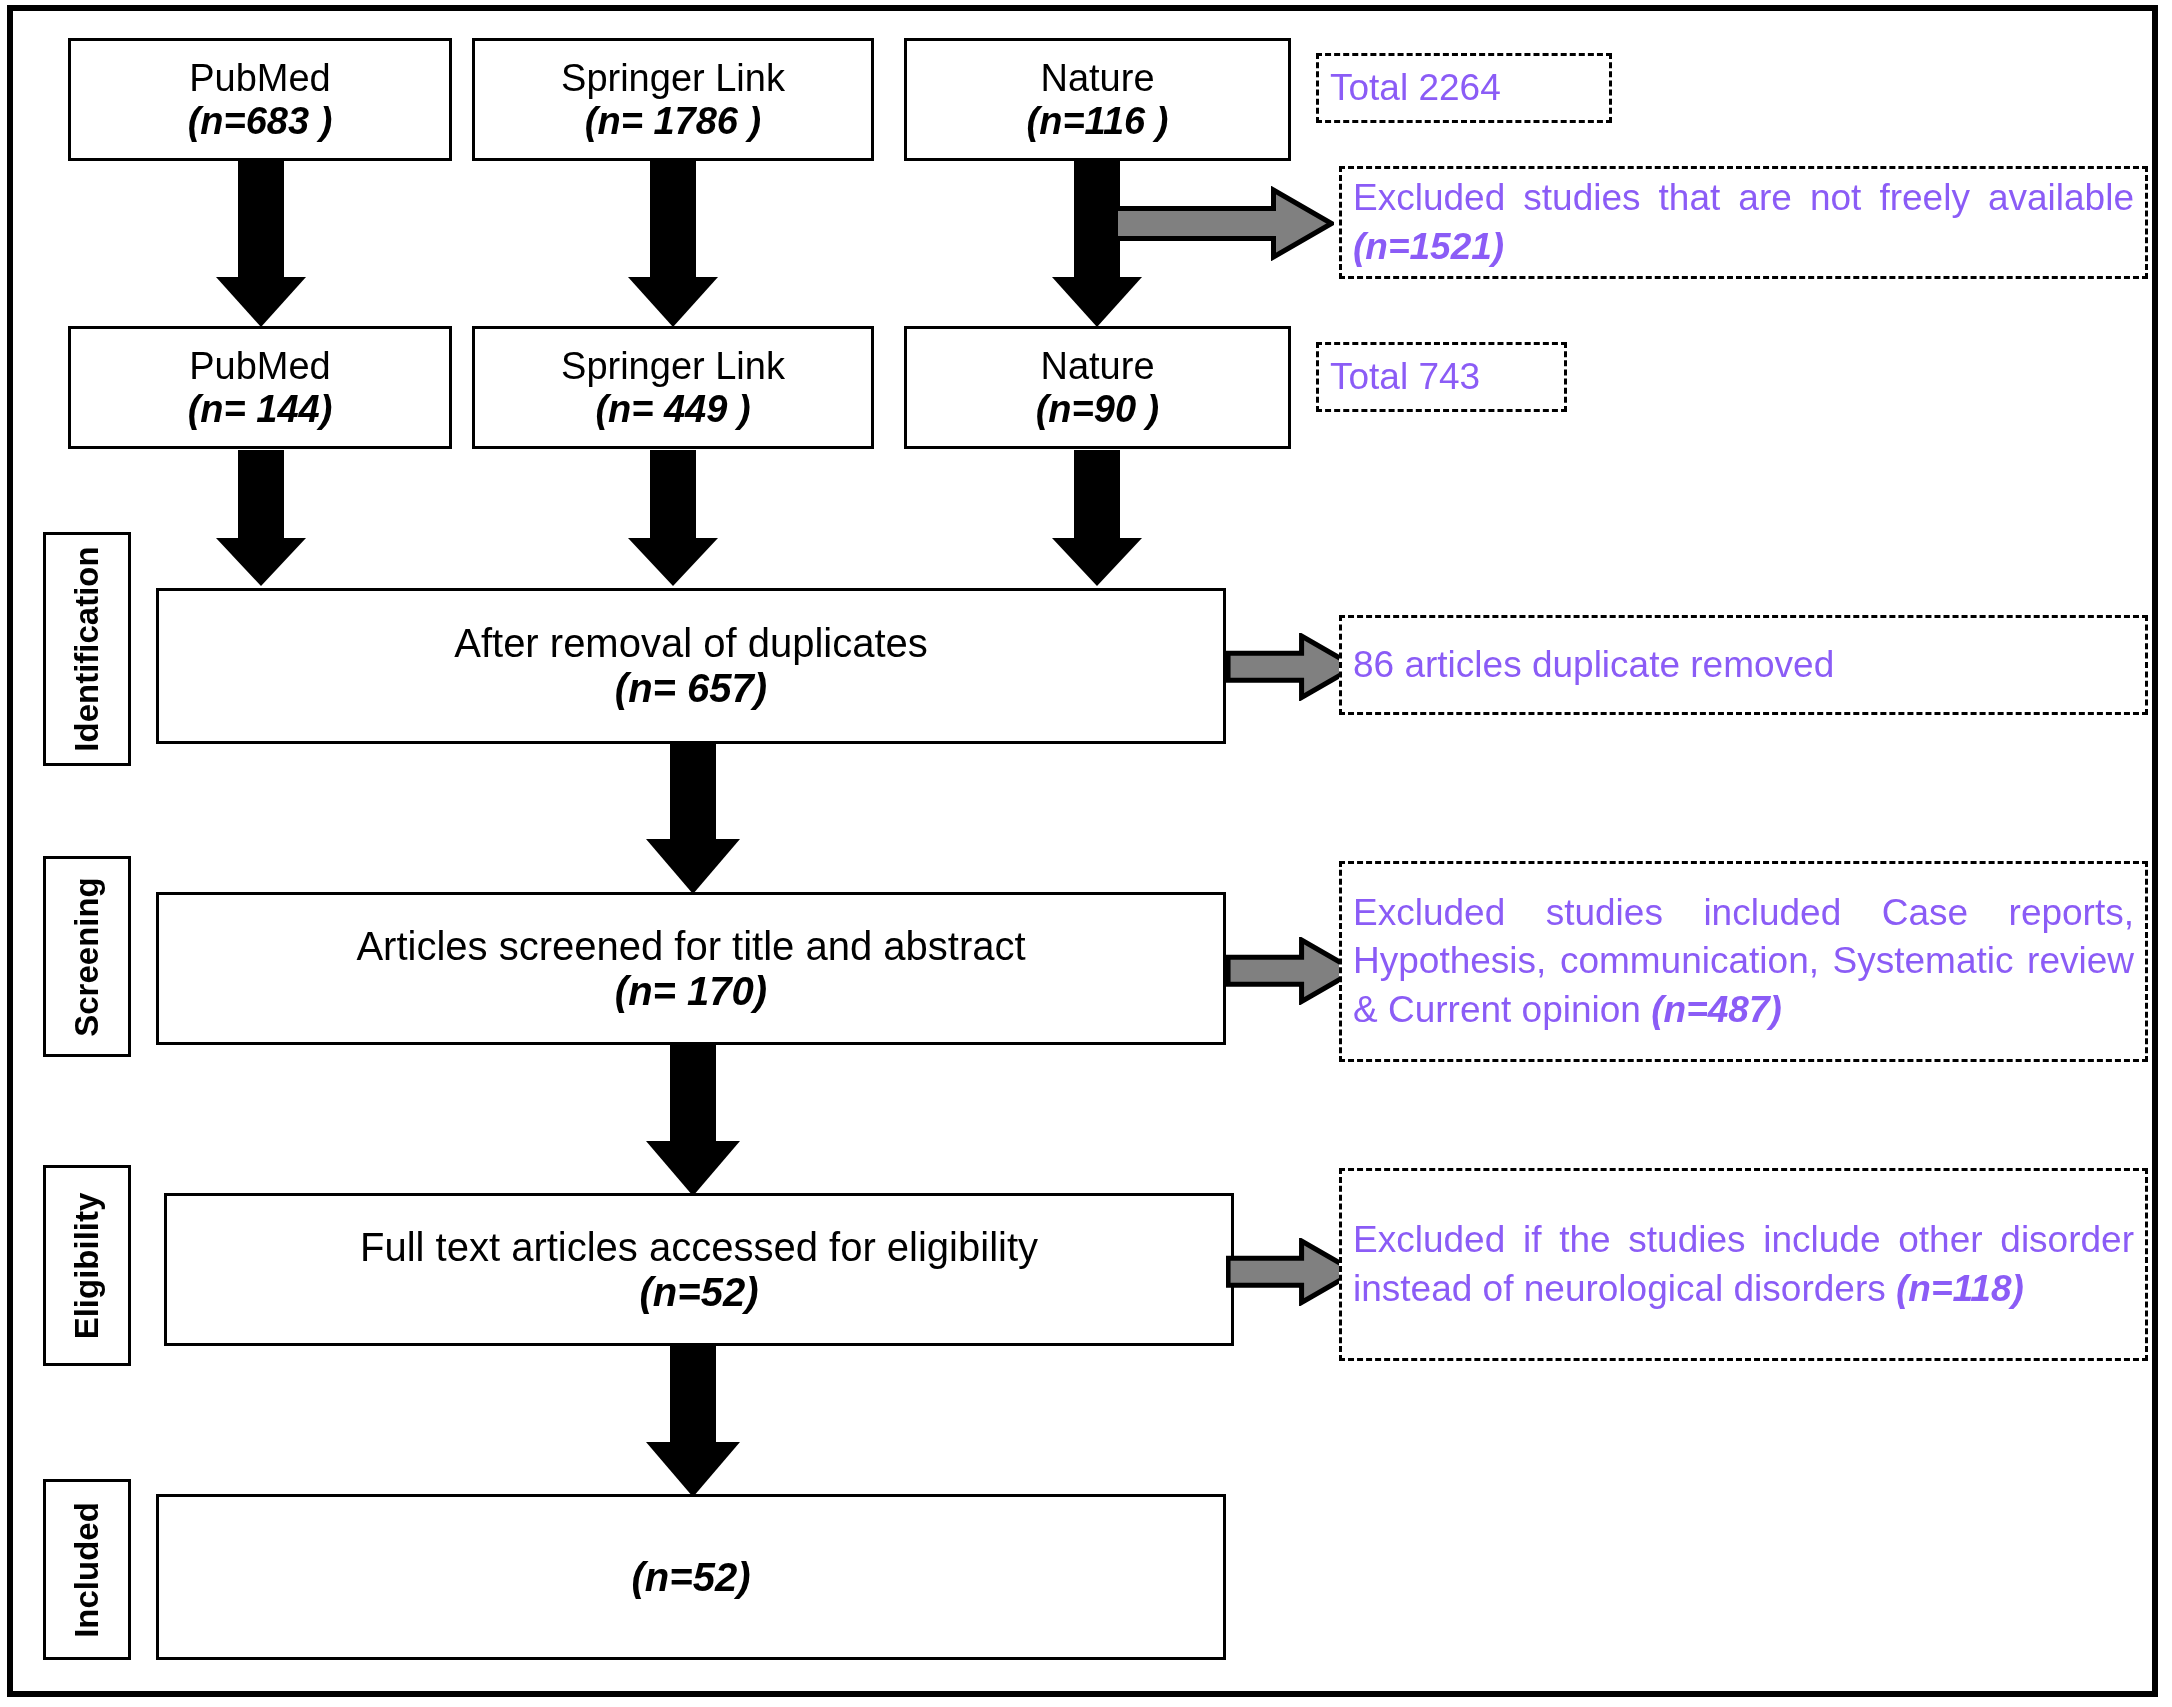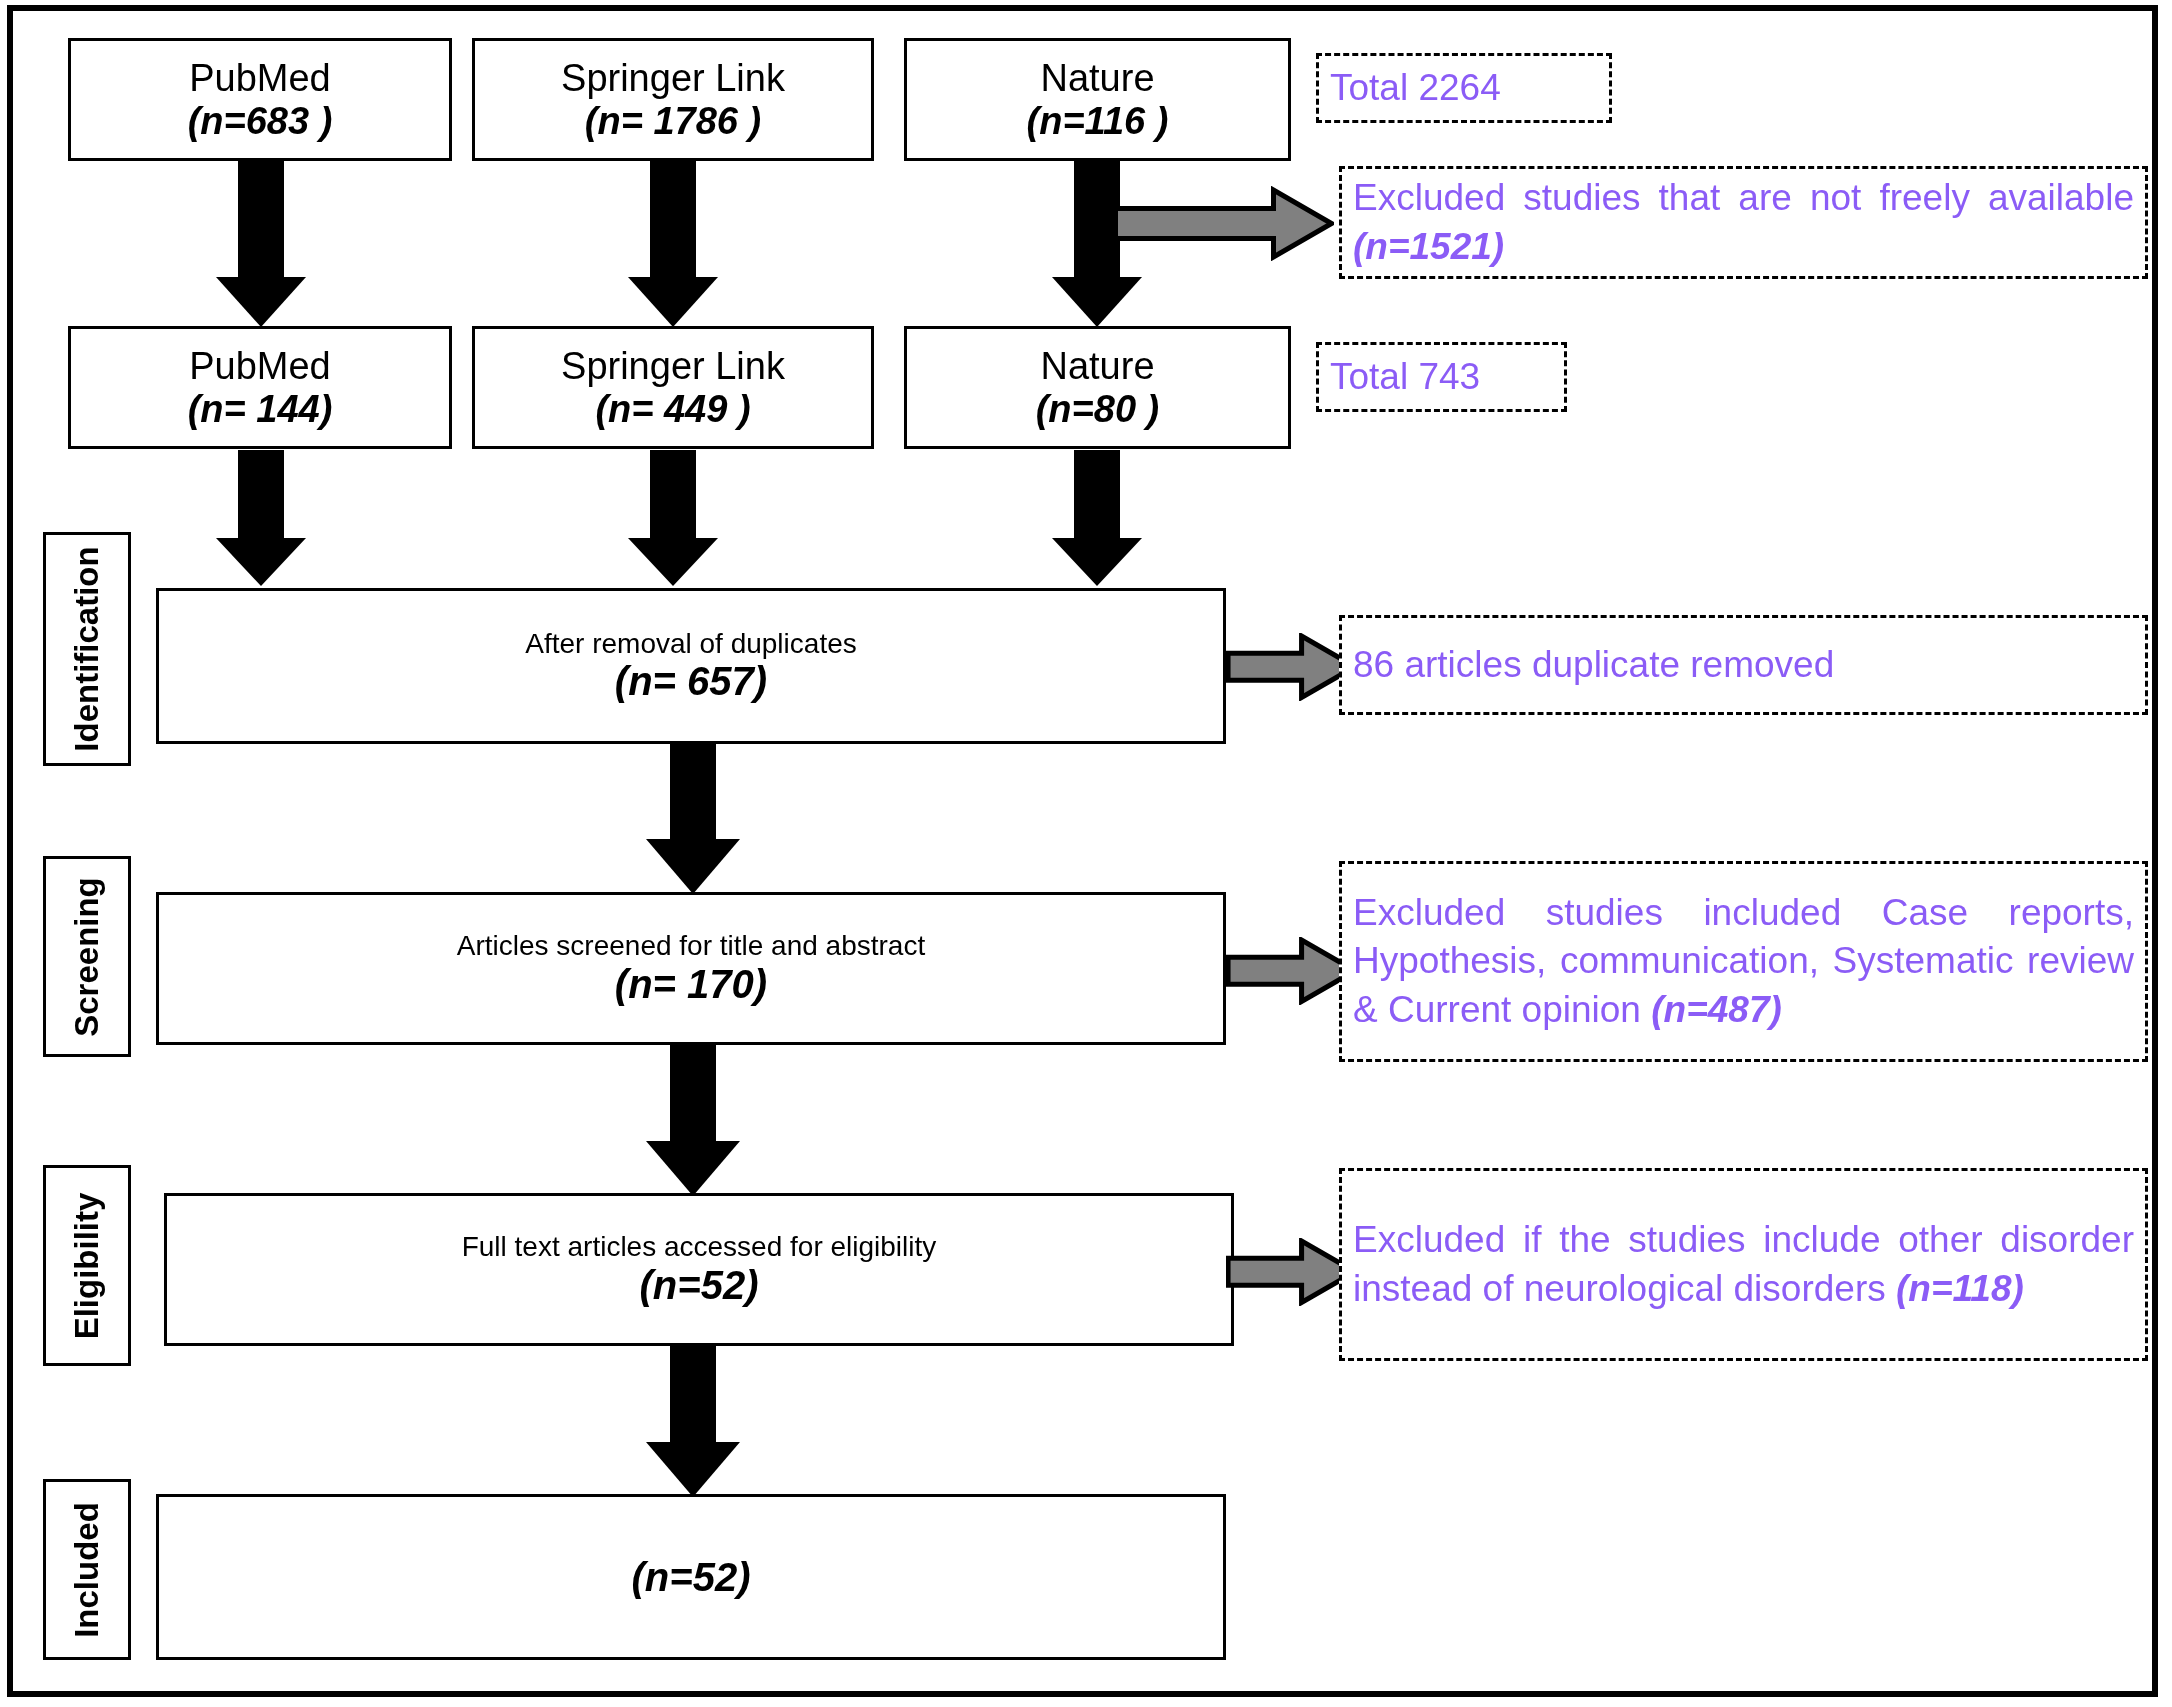--- a/index.html
+++ b/index.html
@@ -47,21 +47,21 @@
     line-height: 1.12;
     white-space: nowrap;
   }
   .node .line2 {
     font-size: 38px;
     line-height: 1.12;
     font-style: italic;
     font-weight: bold;
     white-space: nowrap;
   }
-  .node.wide .line1 { font-size: 28px; }
+  .node.wide .line1 { font-size: 40px; }
   .node.wide .line2 { font-size: 40px; }
 
   
   .dashbox {
     position: absolute;
     box-sizing: border-box;
     background: #ffffff;
     border: 3.5px dashed #000000;
     display: flex;
     align-items: center;
@@ -180,21 +180,21 @@
     <div class="line2">(n= 144)</div>
   </div>
 
   <div class="node" style="left:472px; top:326px; width:402px; height:123px;">
     <div class="line1">Springer Link</div>
     <div class="line2">(n= 449 )</div>
   </div>
 
   <div class="node" style="left:904px; top:326px; width:387px; height:123px;">
     <div class="line1">Nature</div>
-    <div class="line2">(n=80 )</div>
+    <div class="line2">(n=90 )</div>
   </div>
 
   <div class="dashbox" style="left:1316px; top:342px; width:251px; height:70px;">
     <p>Total 743</p>
   </div>
 
   <div class="arrow-down" style="left:216px; top:450px; width:90px; height:136px;">
     <div class="shaft" style="width:46px; height:90px;"></div>
     <div class="head" style="border-left-width:45px; border-right-width:45px; border-top-width:48px;"></div>
   </div>

